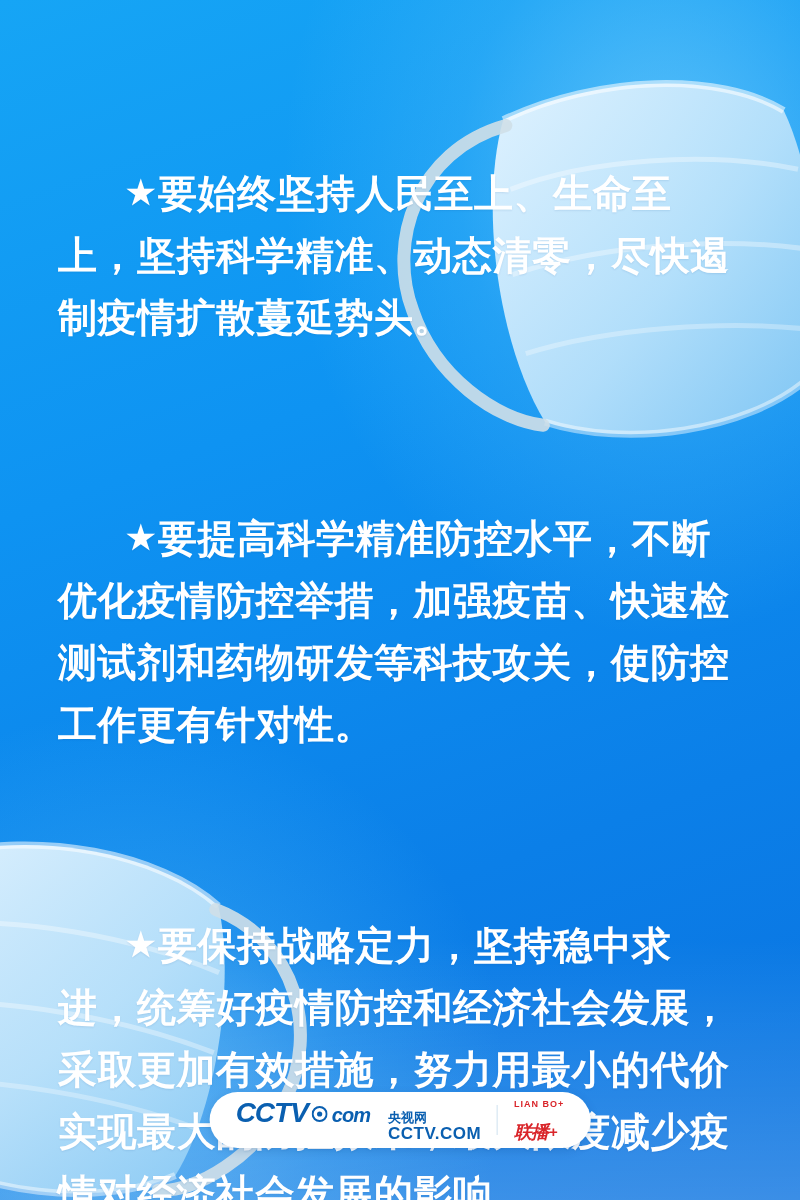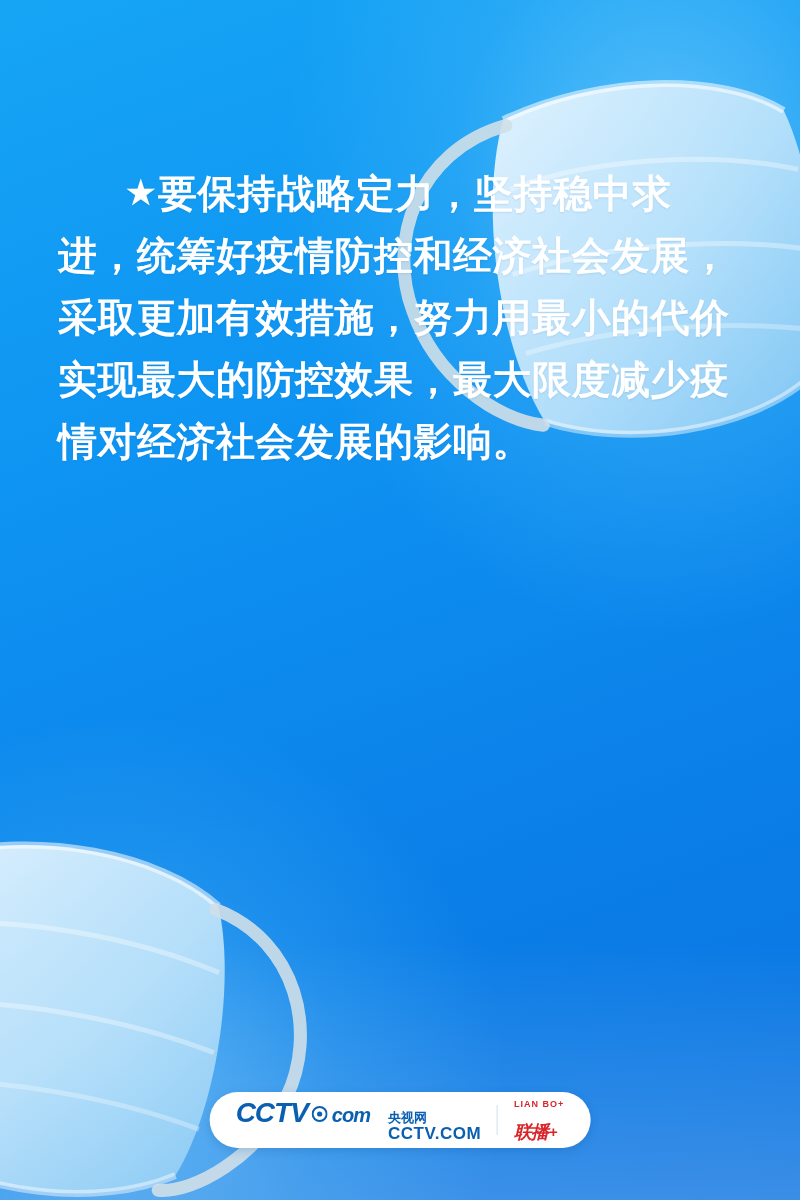--- a/index.html
+++ b/index.html
@@ -219,21 +219,27 @@
     <path d="M40 80 C130 42 255 48 320 92" fill="none" stroke="#ffffff" stroke-opacity="0.55" stroke-width="7"></path>
     <path d="M45 372 C120 412 245 408 315 365" fill="none" stroke="#ffffff" stroke-opacity="0.45" stroke-width="7"></path>
     <path d="M30 152 C120 130 240 134 330 158" fill="none" stroke="#ffffff" stroke-opacity="0.35" stroke-width="5"></path>
     <path d="M26 232 C118 212 242 216 336 238" fill="none" stroke="#ffffff" stroke-opacity="0.35" stroke-width="5"></path>
     <path d="M30 310 C120 292 244 296 332 316" fill="none" stroke="#ffffff" stroke-opacity="0.3" stroke-width="5"></path>
     <path d="M318 96 C404 116 436 205 414 272 C394 335 336 380 300 382" fill="none" stroke="#cfdfe8" stroke-width="13" stroke-linecap="round" opacity="0.9"></path>
   </svg>
 
   <div class="content">
 
-
+    <p class="para">
+      <span class="star">★</span><span>要始终坚持人民至上、生命至上，坚持科学精准、动态清零，尽快遏制疫情扩散蔓延势头。</span>
+    </p>
+
+    <p class="para">
+      <span class="star">★</span><span>要提高科学精准防控水平，不断优化疫情防控举措，加强疫苗、快速检测试剂和药物研发等科技攻关，使防控工作更有针对性。</span>
+    </p>
 
     <p class="para">
       <span class="star">★</span><span>要保持战略定力，坚持稳中求进，统筹好疫情防控和经济社会发展，采取更加有效措施，努力用最小的代价实现最大的防控效果，最大限度减少疫情对经济社会发展的影响。</span>
     </p>
 
   </div>
 
   <div class="logo-bar">
     <div class="cctv-wrap">
       <span class="cctv-text">CCTV</span>

